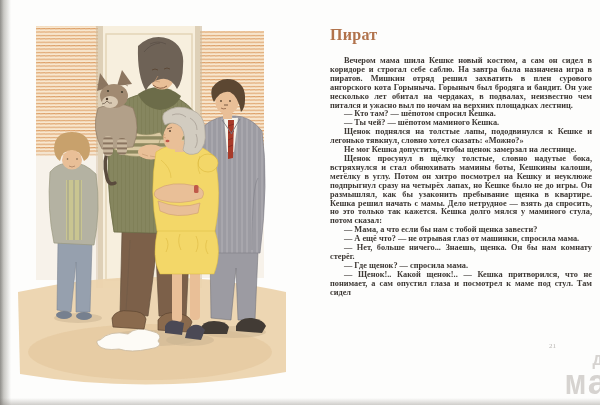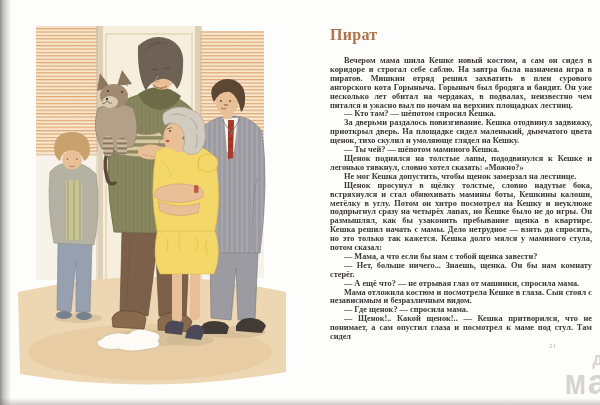--- a/index.html
+++ b/index.html
@@ -174,29 +174,27 @@
         <path d="M172,115 q8,-3 14,2 M190,118 q7,4 7,12 M196,134 q3,8 -1,14" stroke="#a8a095" stroke-width="0.8" fill="none"></path>
       </g>
     </g>
   </svg>
 
   <div class="text-page">
     <h1 class="story-title">Пират</h1>
     <div class="story">
         <p>Вечером мама шила Кешке новый костюм, а сам он сидел в коридоре и строгал себе саблю. На завтра была назначена игра в пиратов. Мишкин отряд решил захватить в плен сурового ангорского кота Горыныча. Горыныч был бродяга и бандит. Он уже несколько лет обитал на чердаках, в подвалах, неизвестно чем питался и ужасно выл по ночам на верхних площадках лестниц.</p>
         <p>— Кто там? — шёпотом спросил Кешка.</p>
-        <p>За дверьми раздалось повизгивание. Кешка отодвинул задвижку, приоткрыл дверь. На площадке сидел маленький, дымчатого цвета щенок, тихо скулил и умоляюще глядел на Кешку.</p>
         <p>— Ты чей? — шёпотом маминого Кешка.</p>
         <p>Щенок поднялся на толстые лапы, пододвинулся к Кешке и легонько тявкнул, словно хотел сказать: «Можно?»</p>
         <p>Не мог Кешка допустить, чтобы щенок замерзал на лестнице.</p>
         <p>Щенок просунул в щёлку толстые, словно надутые бока, встряхнулся и стал обнюхивать мамины боты, Кешкины калоши, метёлку в углу. Потом он хитро посмотрел на Кешку и неуклюже подпрыгнул сразу на четырёх лапах, но Кешке было не до игры. Он размышлял, как бы узаконить пребывание щенка в квартире. Кешка решил начать с мамы. Дело нетрудное — взять да спросить, но это только так кажется. Кешка долго мялся у маминого стула, потом сказал:</p>
         <p>— Мама, а что если бы нам с тобой щенка завести?</p>
+        <p>— А ещё что? — не отрывая глаз от машинки, спросила мама.</p>
         <p>— Нет, больше ничего... Знаешь, щенка. Он бы нам комнату стерёг.</p>
-        <p>— А ещё что? — не отрывая глаз от машинки, спросила мама.</p>
-        <p>Мама отложила костюм и посмотрела Кешке в глаза. Сын стоял с независимым и безразличным видом.</p>
         <p>— Где щенок? — спросила мама.</p>
         <p>— Щенок!.. Какой щенок!.. — Кешка притворился, что не понимает, а сам опустил глаза и посмотрел к маме под стул. Там сидел</p>
       </div>
   </div>
 
   <div class="pagenum">21</div>
 
   <div class="watermark">
     <div class="wm1">для</div>
     <div class="wm2">мам</div>

